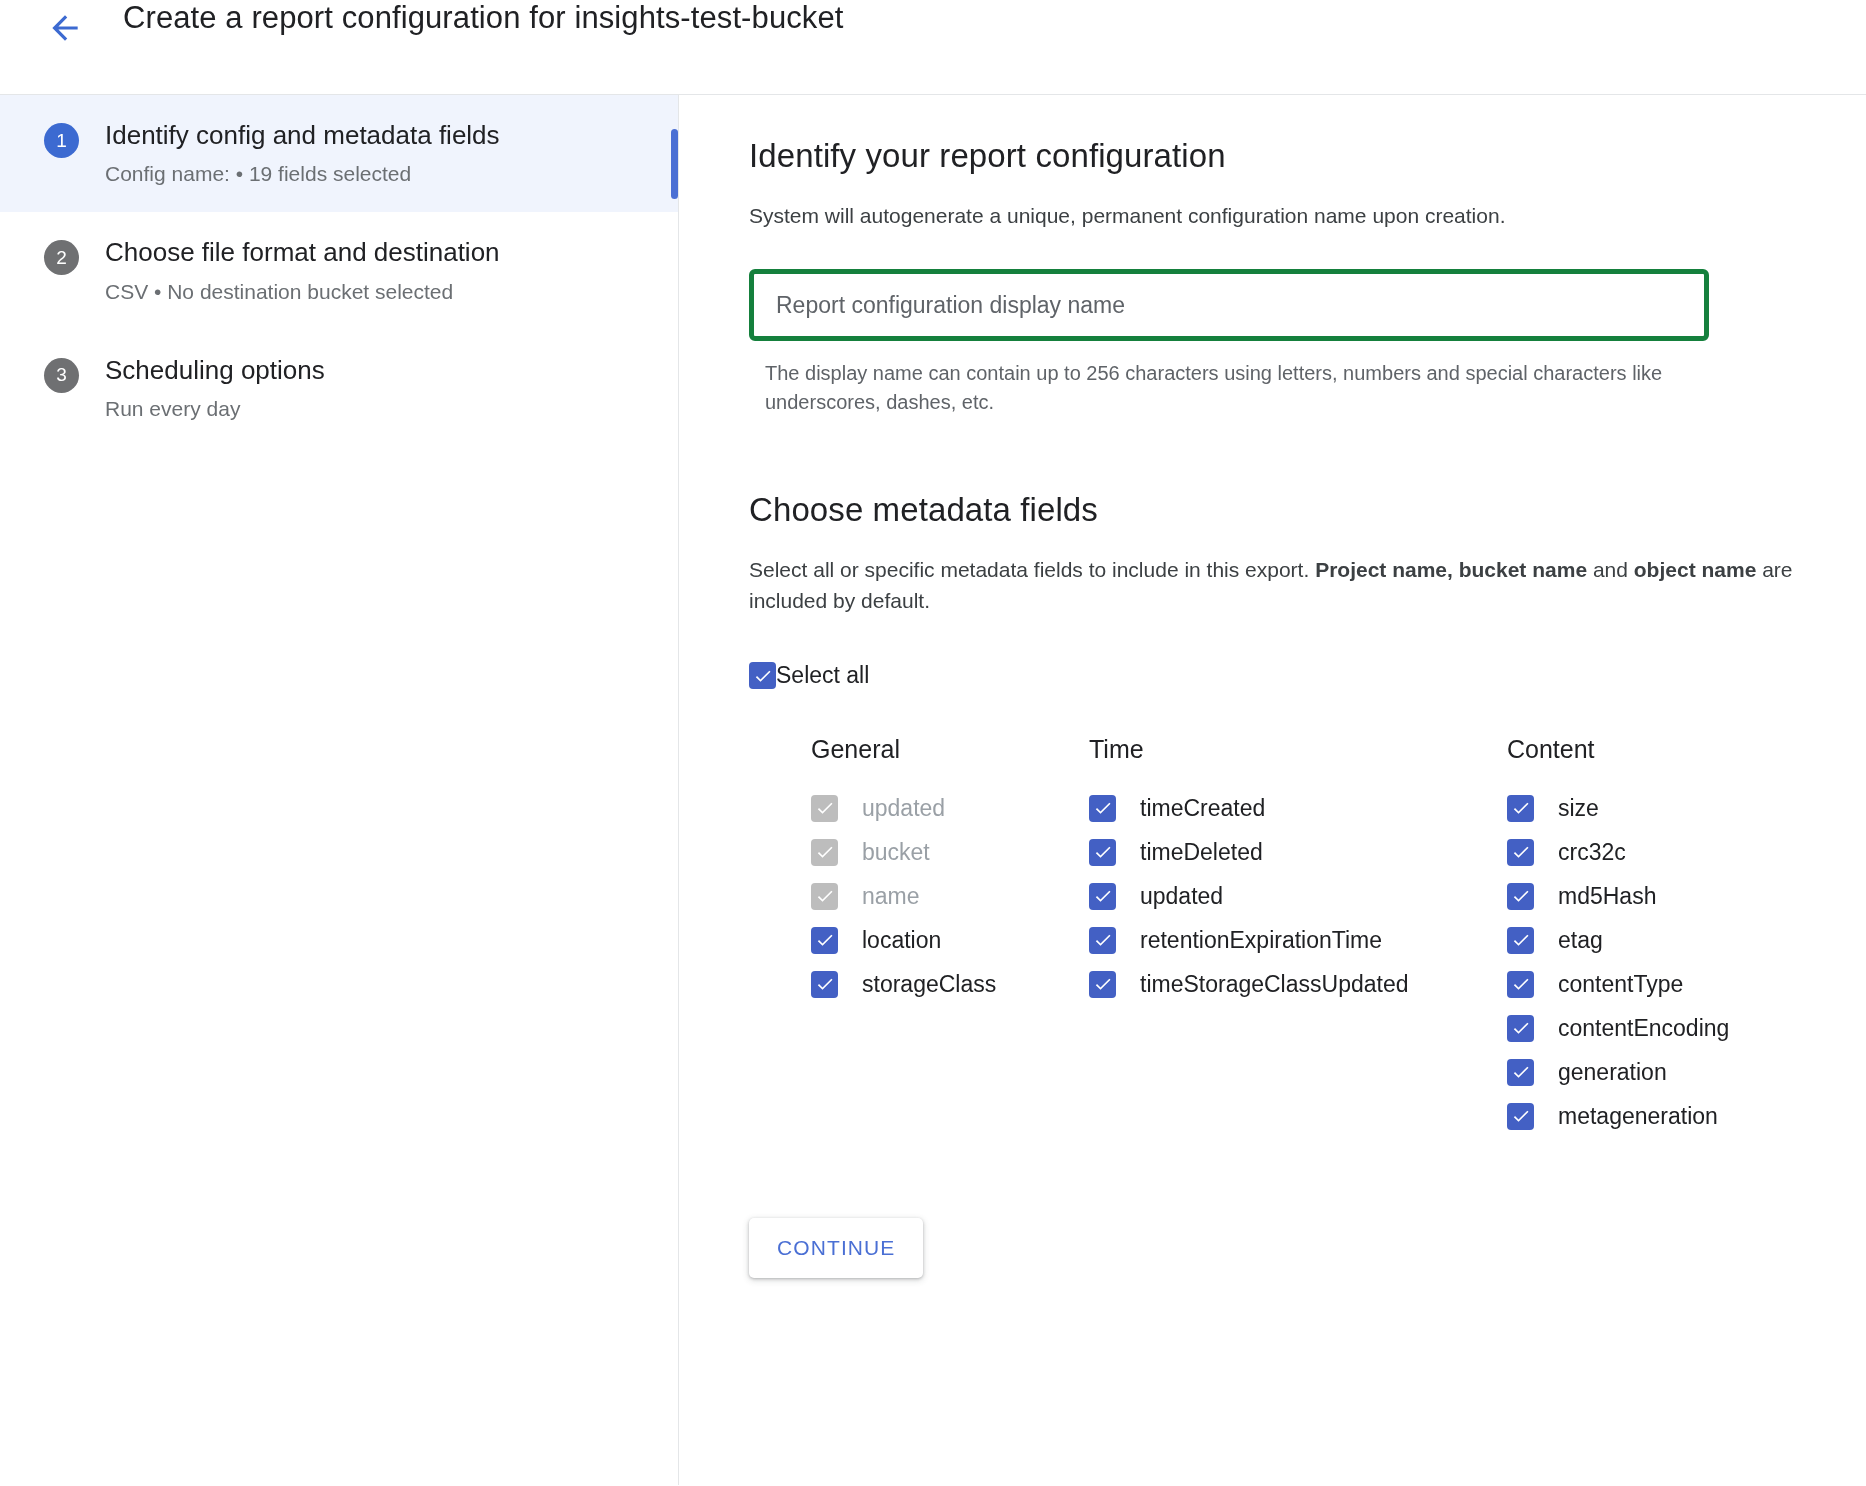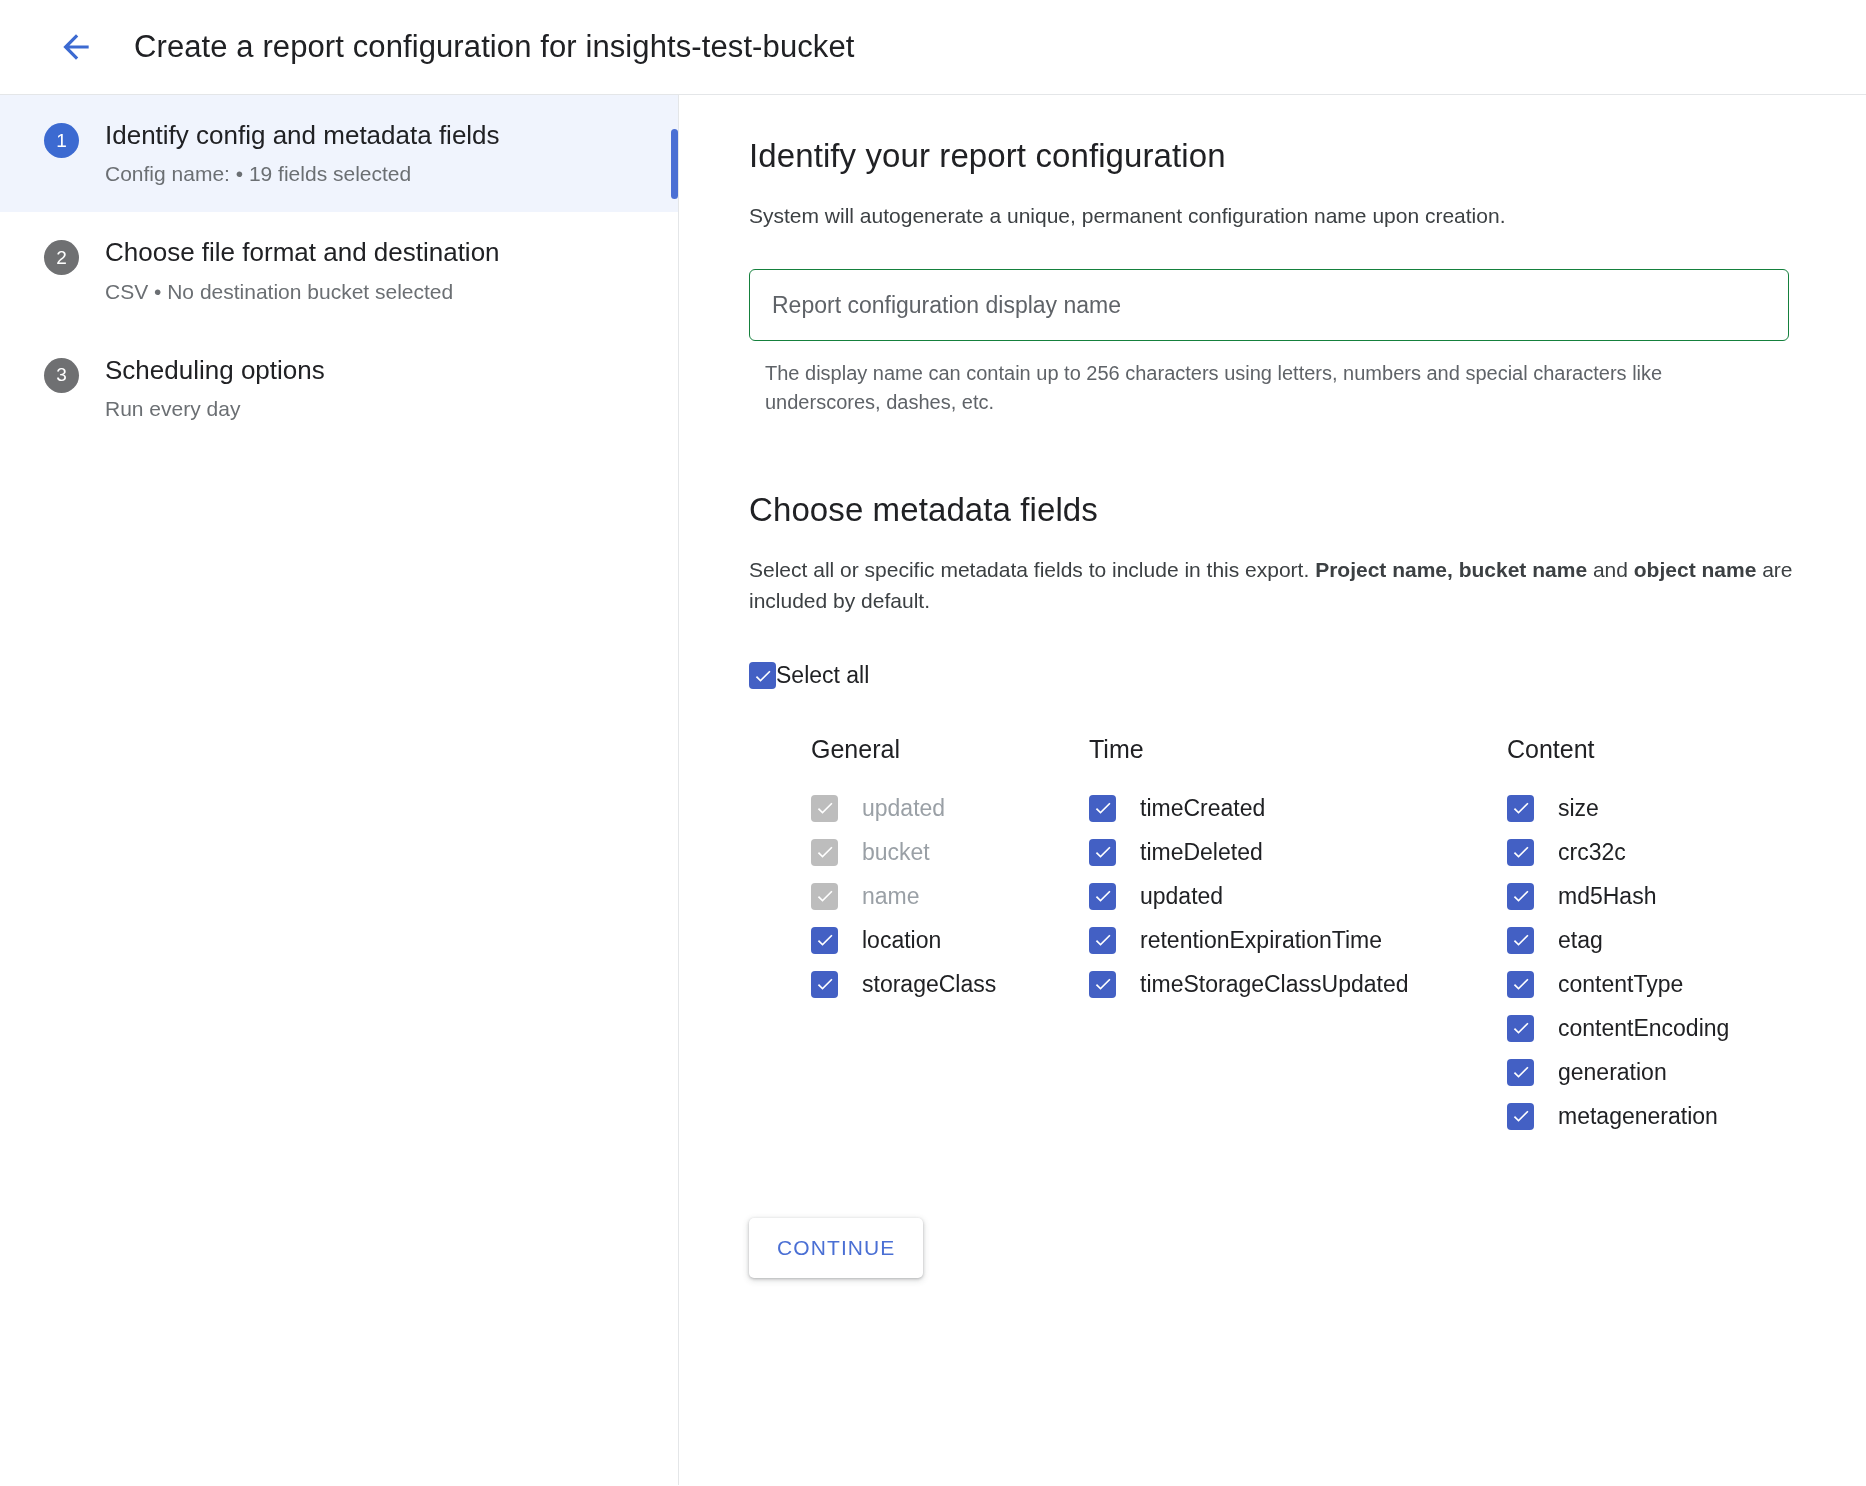--- a/index.html
+++ b/index.html
@@ -9,22 +9,21 @@
     background: #ffffff;
     font-family: "Liberation Sans", "DejaVu Sans", sans-serif;
     -webkit-font-smoothing: antialiased;
     overflow: hidden;
   }
 
   
   .topbar {
     height: 95px;
     display: flex;
-    align-items: center;
-    padding-left: 48px;
+    padding-left: 37px;
     background: #fff;
     border-bottom: 1px solid #e4e6e8;
   }
   .back-btn {
     width: 56px; height: 56px;
     display: flex; align-items: center; justify-content: center;
     border-radius: 50%;
     cursor: pointer;
     flex: 0 0 auto;
   }
@@ -117,23 +116,23 @@
     font-size: 21px;
     color: #3c4043;
     margin-top: 26px;
     line-height: 1.45;
     max-width: 1130px;
   }
   .sec-desc b { font-weight: 700; }
 
   .name-input {
     margin-top: 38px;
-    width: 1040px;
+    width: 960px;
     height: 72px;
-    border: 1px solid #15803d;
+    border: 5px solid #15803d;
     border-radius: 6px;
     background: #fff;
     font-size: 23px;
     color: #202124;
     padding: 0 22px;
     font-family: inherit;
     outline: none;
     display: block;
   }
   .name-input::placeholder { color: #5f6368; }

